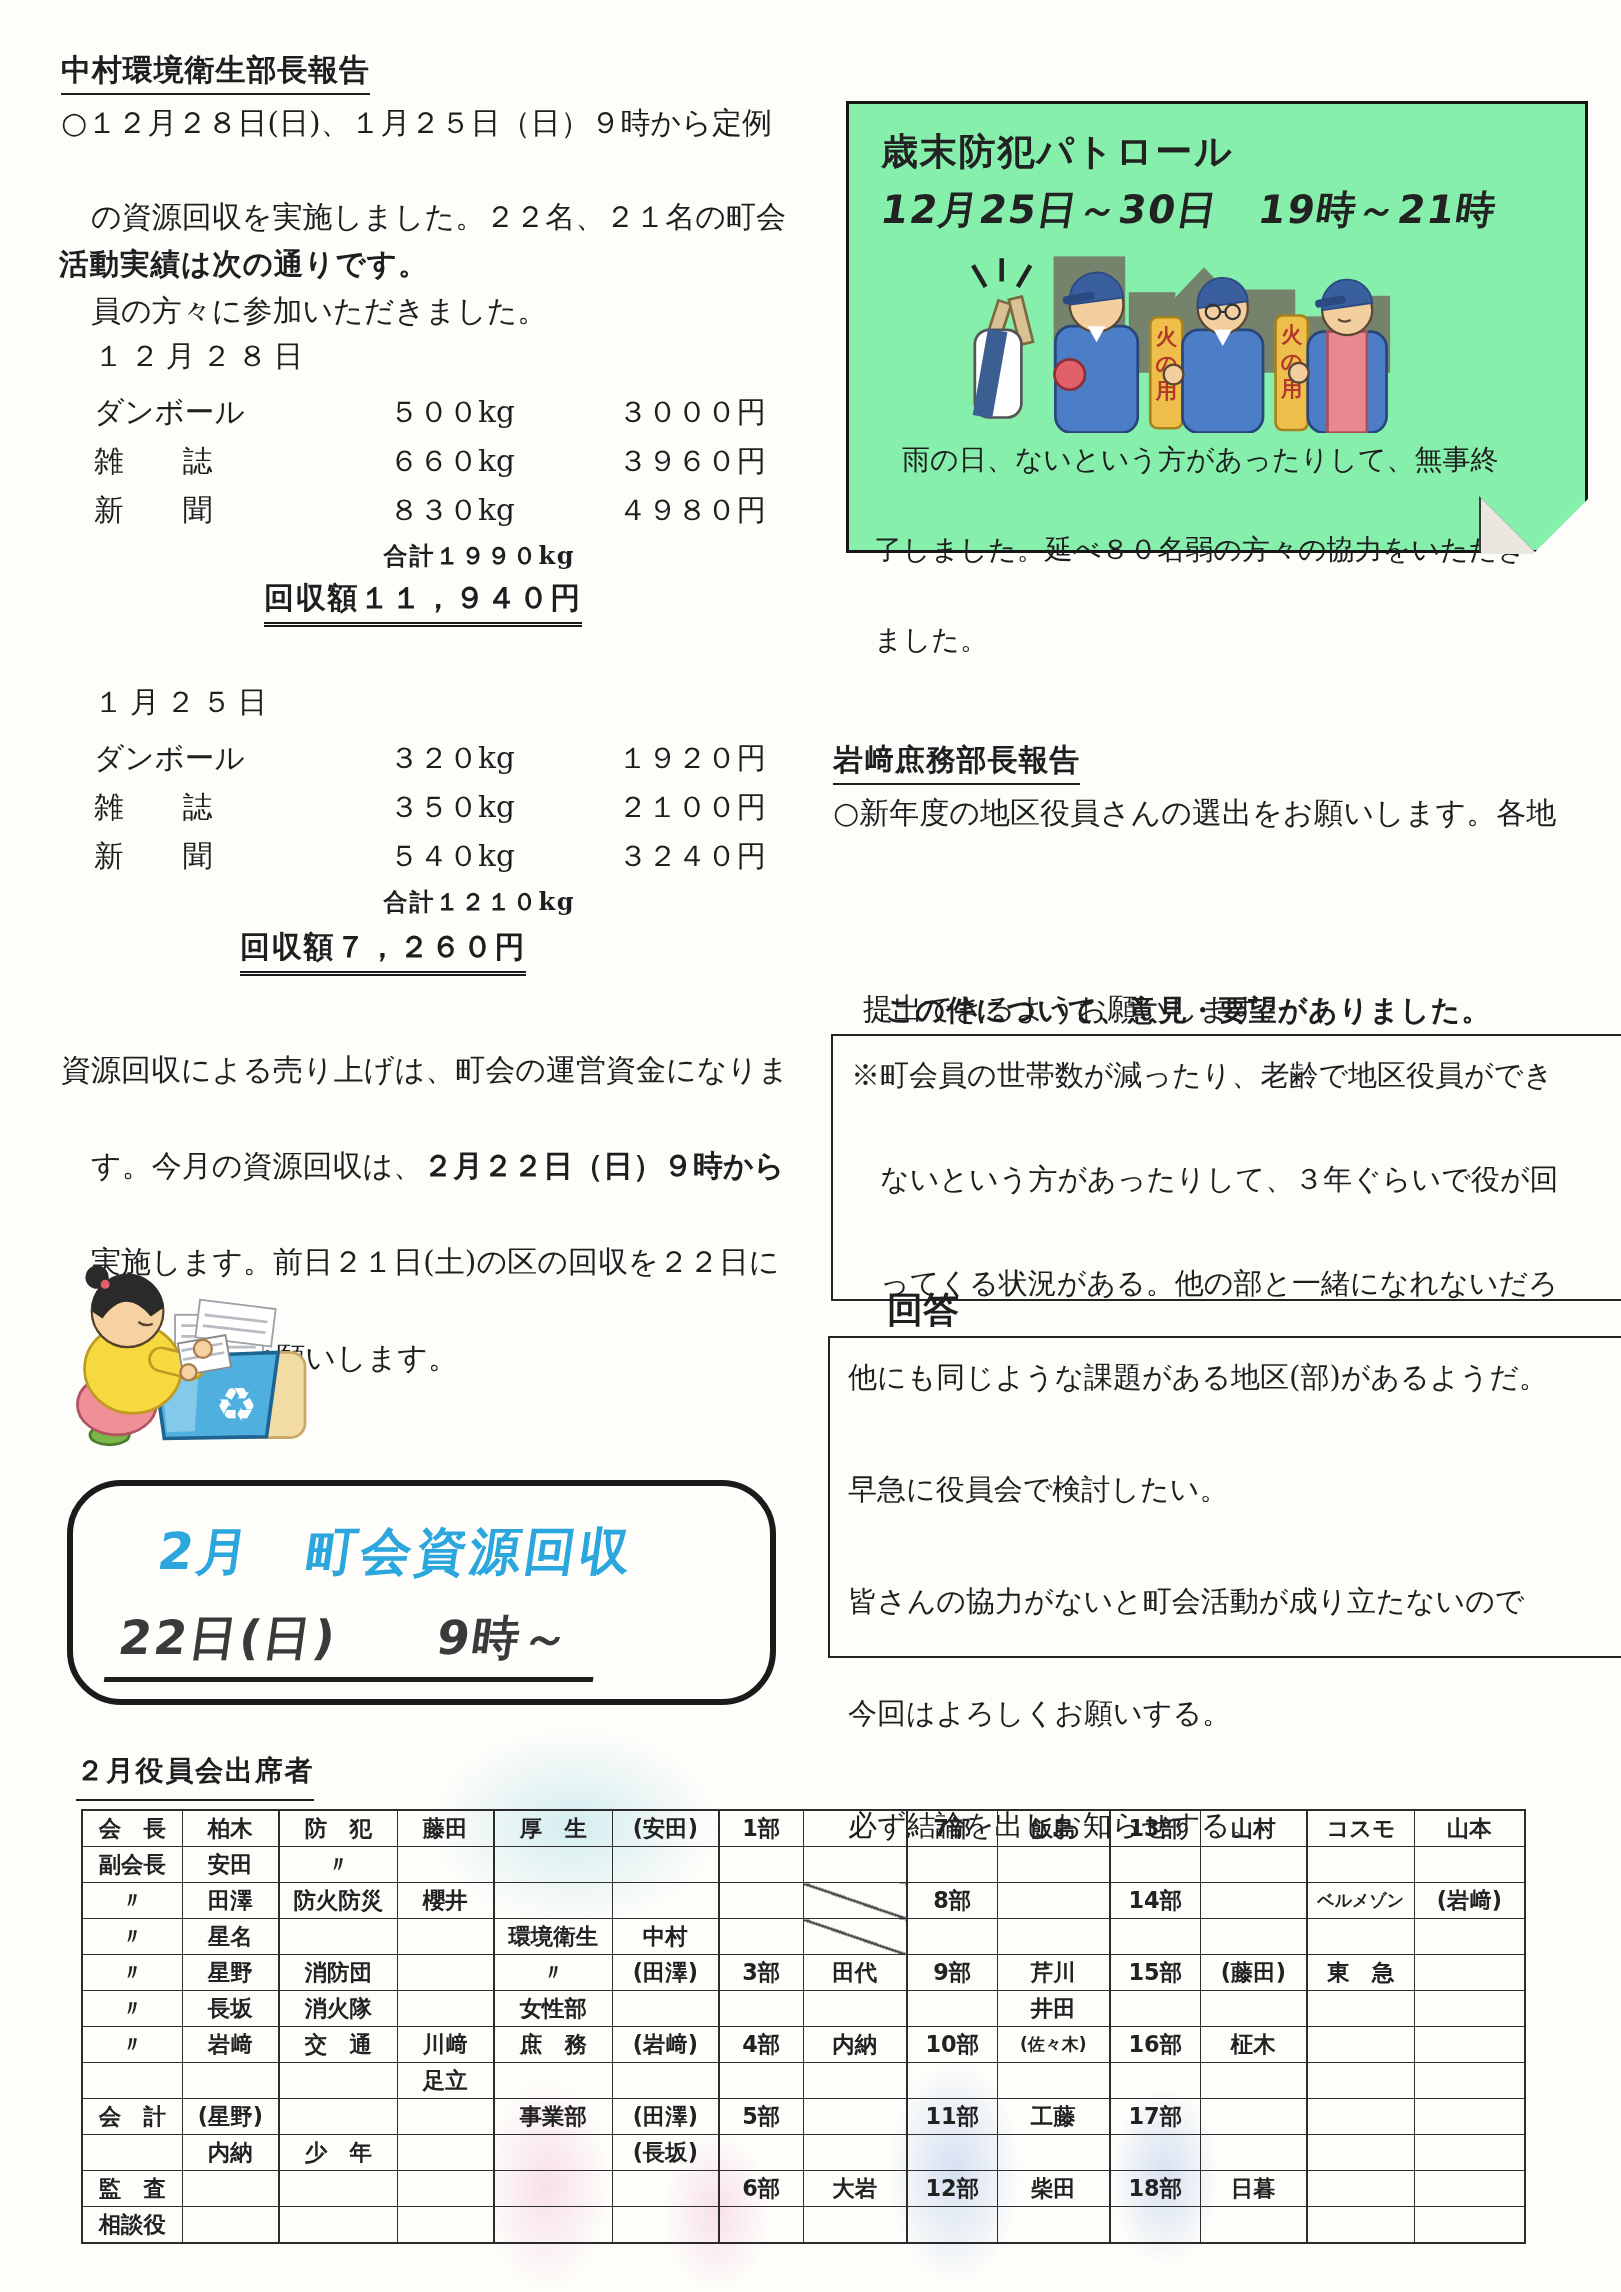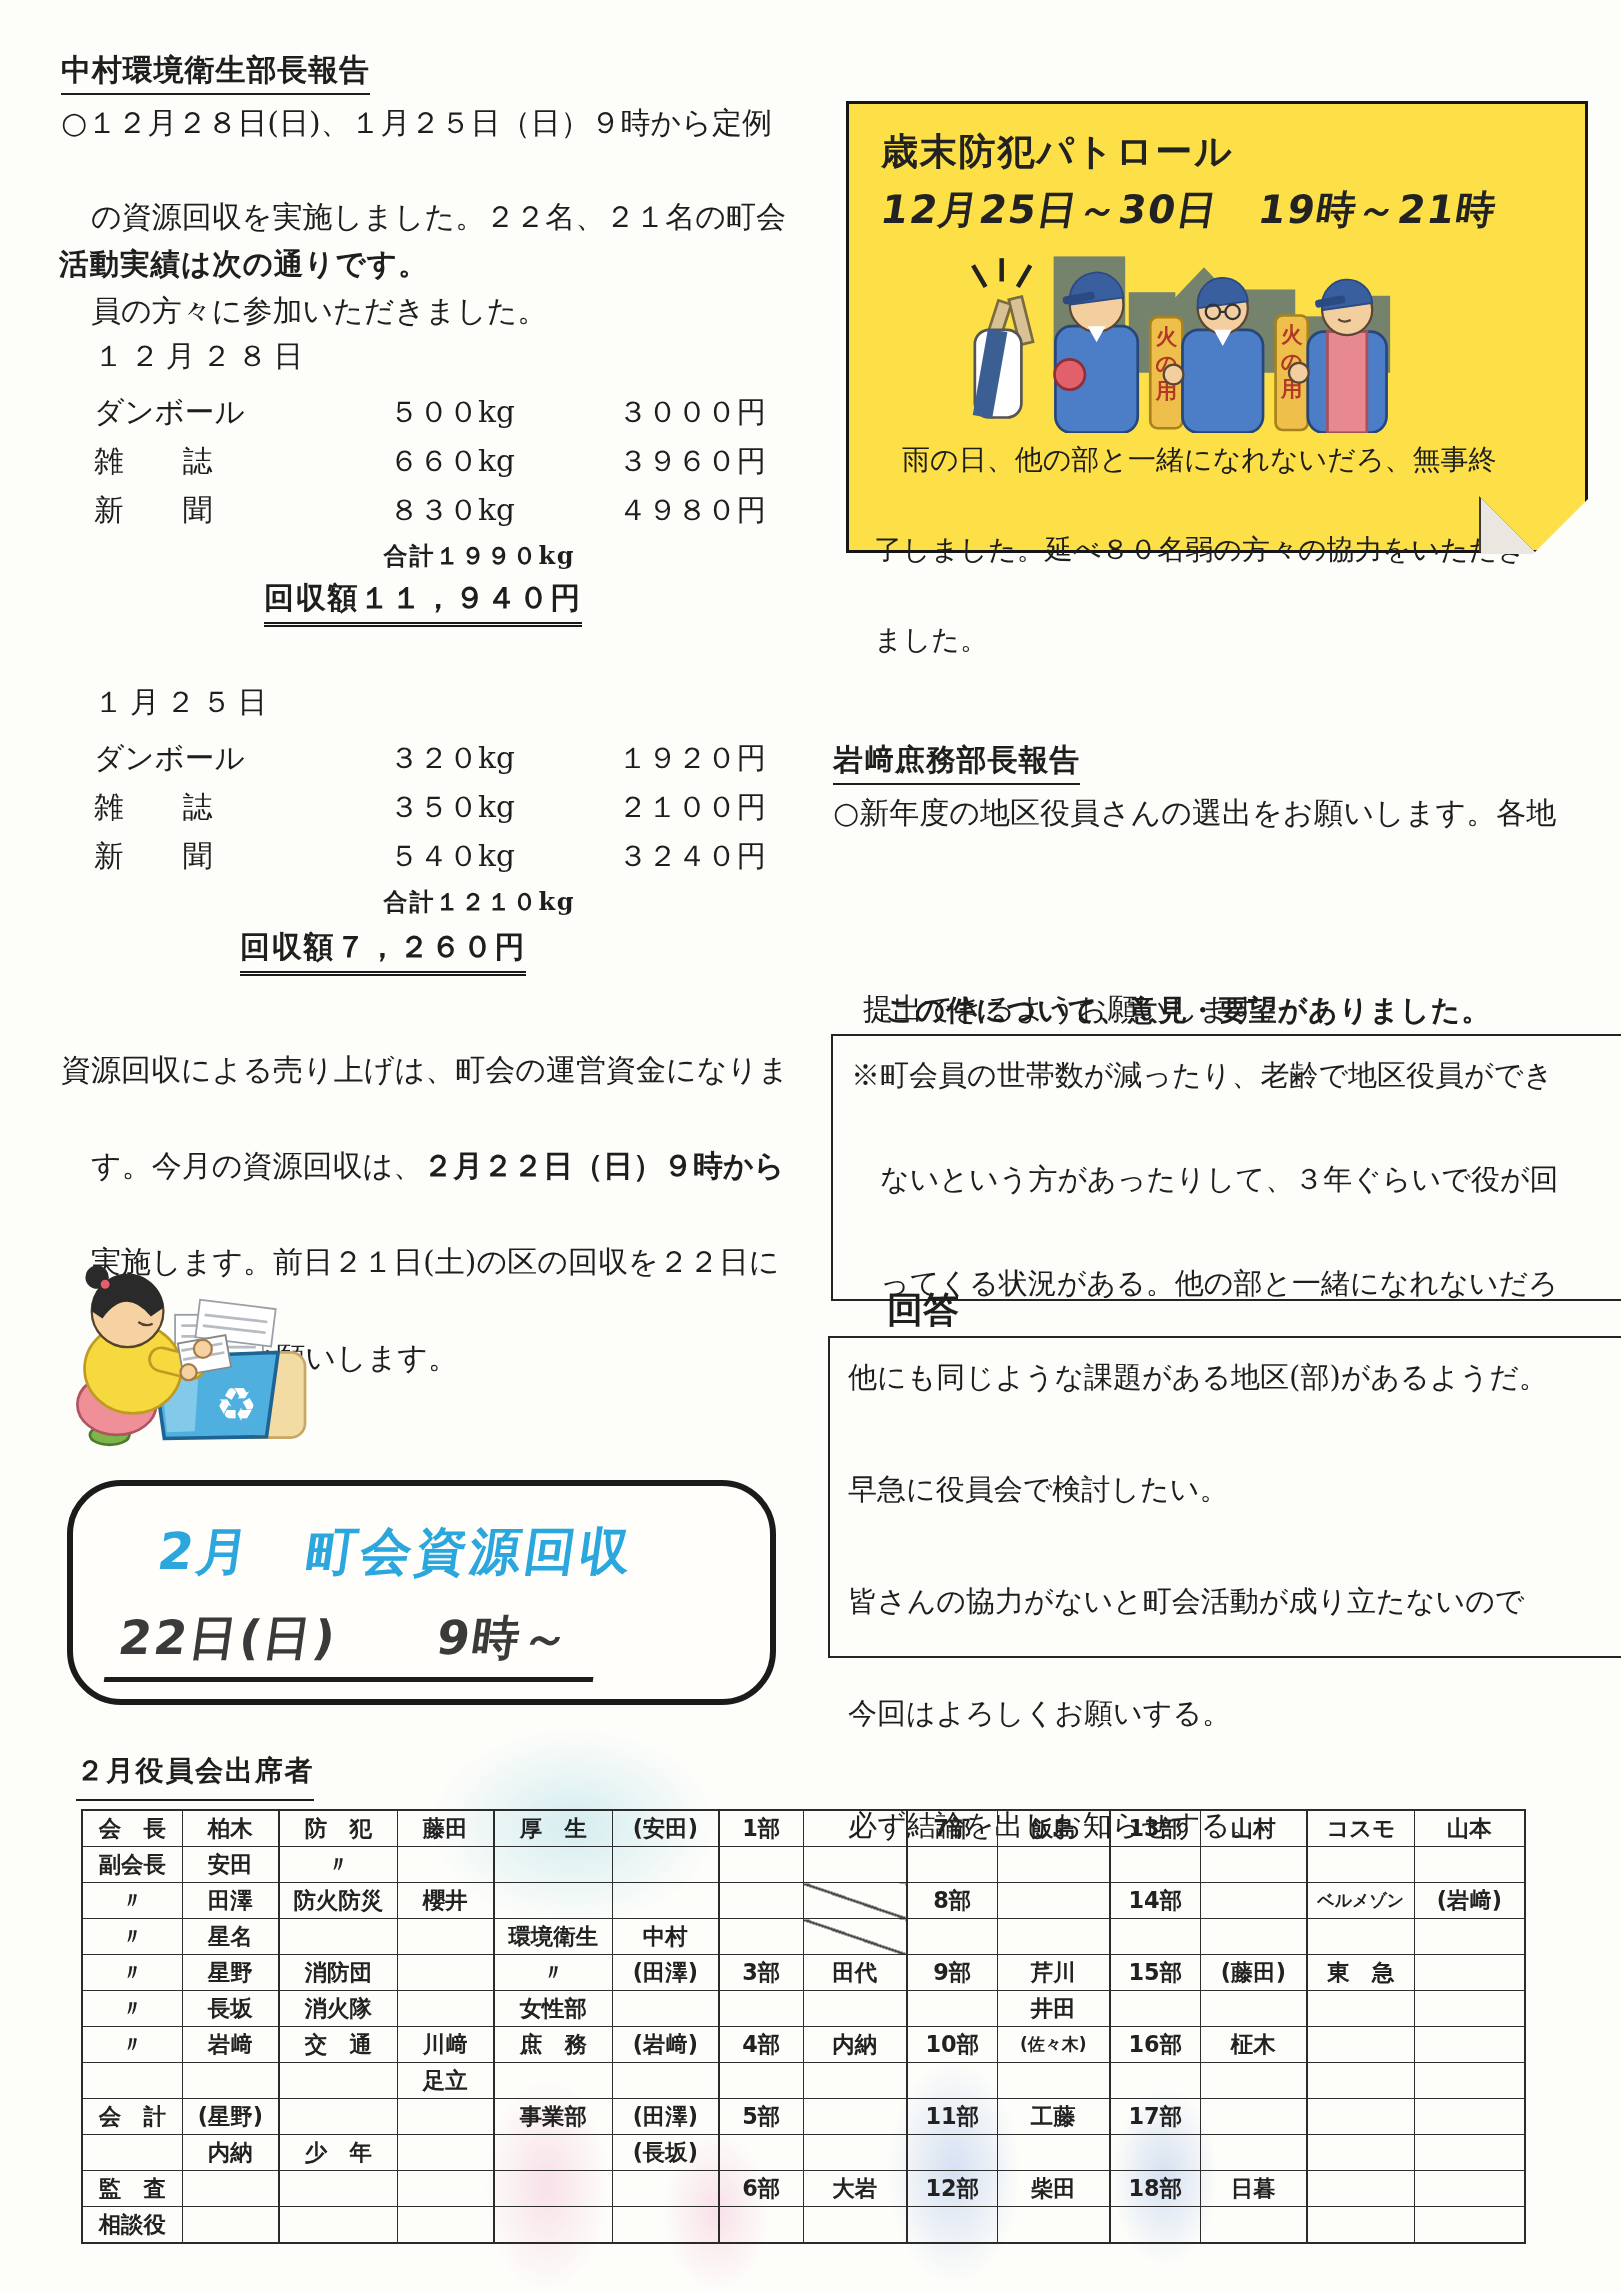--- a/index.html
+++ b/index.html
@@ -47,21 +47,21 @@
   .feb-line2{
     margin:19.7px 0 0 36px;font-size:47px;font-weight:900;color:#3a3a3a;
     font-family:"DejaVu Sans","Liberation Sans",sans-serif;
     transform:skewX(-8deg);display:inline-block;letter-spacing:2.7px;
     border-bottom:5.4px solid #1d1d1d;padding:0 27px 7.2px 9px;
   }
 
   
   #patrol-box{
     left:846px;top:101px;width:736px;height:446px;
-    border:3.6px solid #161616;background:#fde047;
+    border:3.6px solid #161616;background:#86efac;
   }
   .p-title{
     position:absolute;left:32px;top:23px;font-size:37px;font-weight:900;
     font-family:"DejaVu Sans","Liberation Sans",sans-serif;letter-spacing:1.8px;color:#222;
   }
   .p-sub{
     position:absolute;left:32px;top:79px;font-size:39px;font-weight:900;
     font-family:"DejaVu Sans","Liberation Sans",sans-serif;letter-spacing:1.8px;color:#222;
     transform:skewX(-9deg);
   }
@@ -279,21 +279,21 @@
           <rect x="424" y="102" width="44" height="113" fill="#e8898f" stroke="#a8505a" stroke-width="3"></rect>
           <circle cx="446" cy="78" r="28" fill="#f3cfa0" stroke="#5a4632" stroke-width="2.5"></circle>
           <path d="M418 74 a28 28 0 0 1 56 -4 L418 78 Z" fill="#3a5f9e" stroke="#2c4a82" stroke-width="2"></path>
           <rect x="410" y="64" width="34" height="9" rx="4" fill="#2c4a82" transform="rotate(-10 427 68)"></rect>
           <circle cx="392" cy="148" r="11" fill="#f3cfa0" stroke="#5a4632" stroke-width="2.5"></circle>
           <path d="M436 88 q6 5 14 1" fill="none" stroke="#5a4632" stroke-width="2.5"></path>
         </g>
       </svg>
     </div>
 
-    <div class="p-text"><span>　雨の日、他の部と一緒になれないだろ、無事終</span><br>
+    <div class="p-text"><span>　雨の日、ないという方があったりして、無事終</span><br>
 <span>了しました。延べ８０名弱の方々の協力をいただき</span><br>
 <span>ました。</span></div>
 
     <div class="fold-flap"></div>
     <div class="fold-white"></div>
   </div>
 
   <div class="abs sec-title" style="left:833px;top:740px;">岩﨑庶務部長報告</div>
 
   <div class="abs body-lines" style="left:833px;top:788px;width:779px;line-height:49px;"><span>○新年度の地区役員さんの選出をお願いします。各地</span><br>

